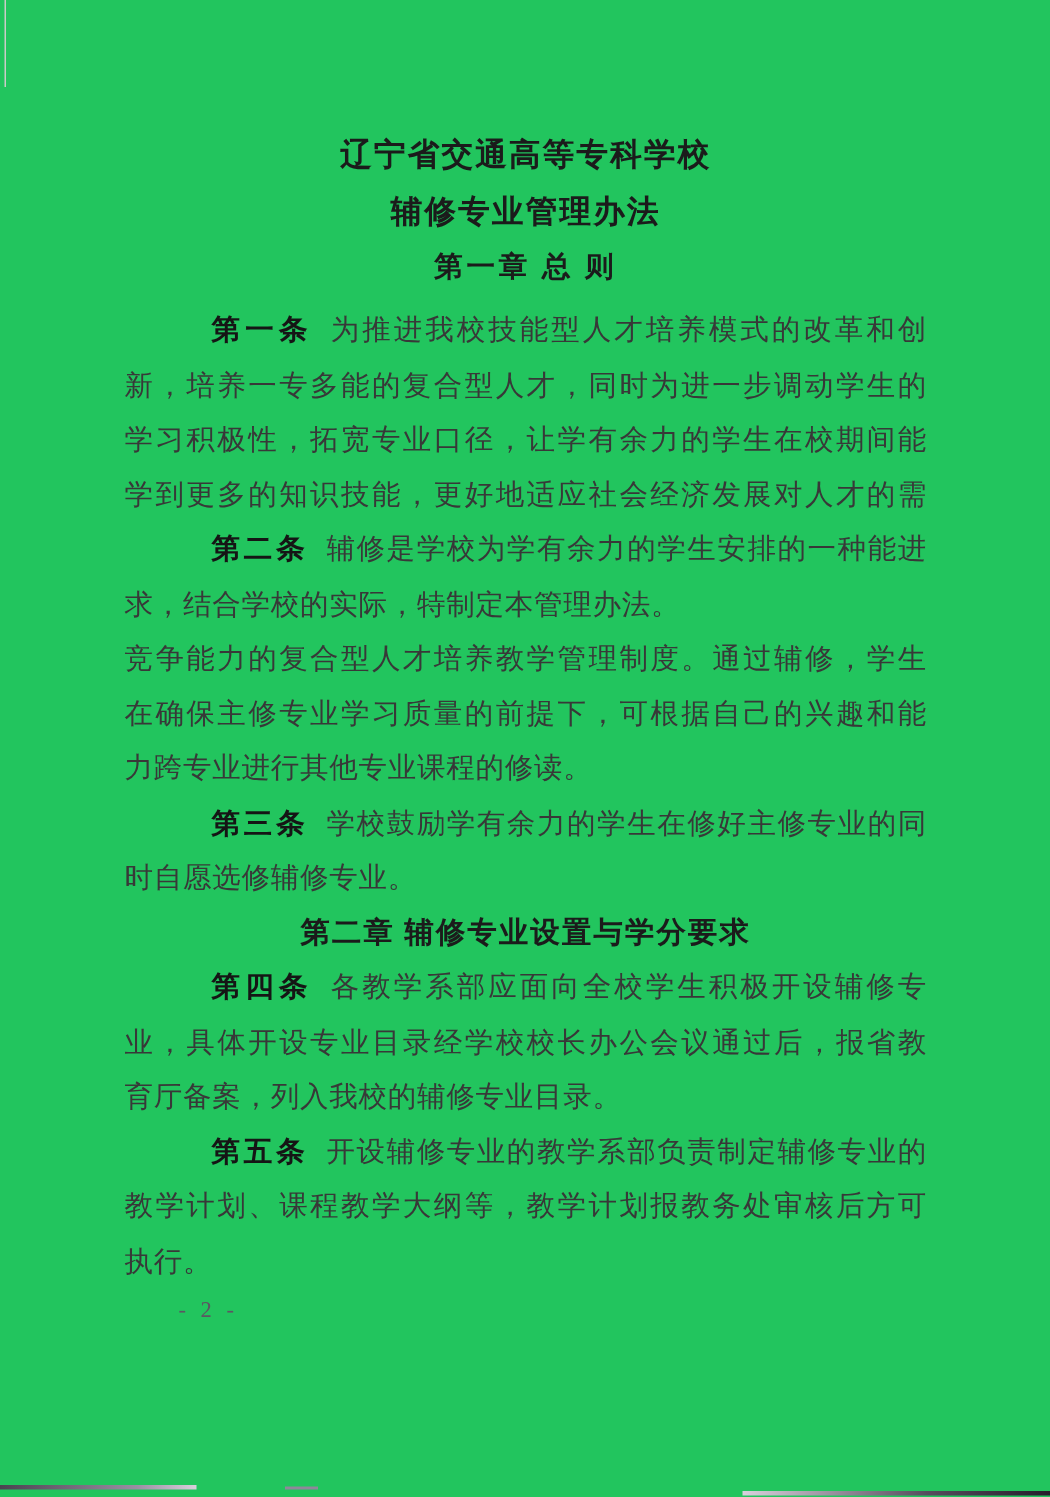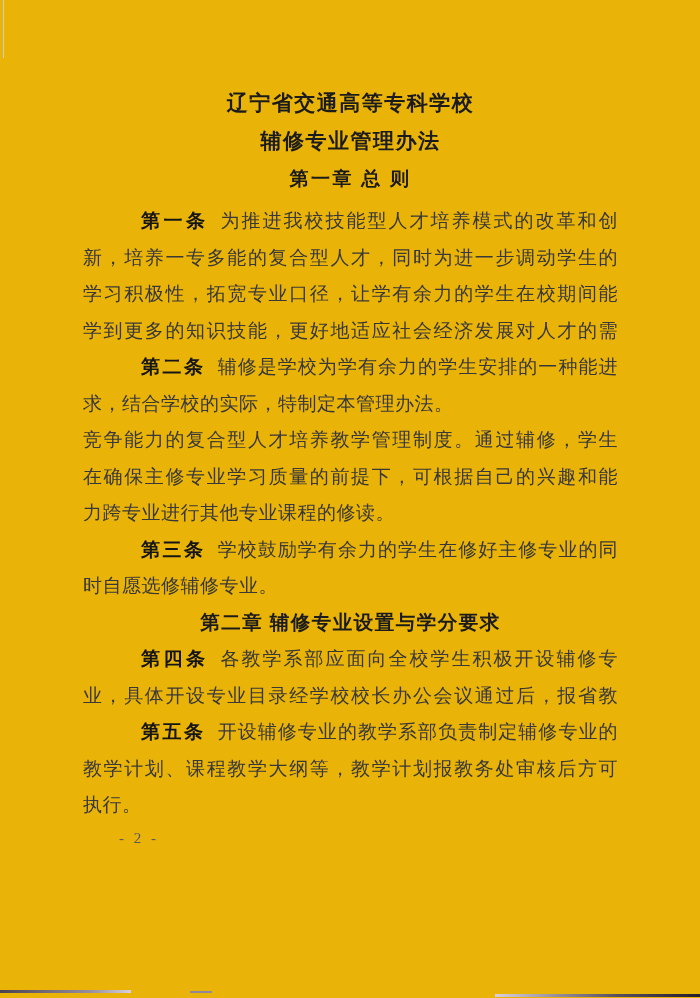--- a/index.html
+++ b/index.html
@@ -5,21 +5,21 @@
   html, body {
     margin: 0;
     padding: 0;
     background: #ffffff;
   }
   .page {
     position: relative;
     width: 700px;
     height: 998px;
     margin: 0;
-    background: #eab308;
+    background: #22c55e;
     overflow: hidden;
     font-family: "Liberation Serif", serif;
   }
   .content {
     padding: 88px 82px 0 83px;
   }
   .doc-title {
     text-align: center;
     font-size: 21px;
     line-height: 30px;
@@ -141,20 +141,21 @@
       <div class="line">在确保主修专业学习质量的前提下，可根据自己的兴趣和能</div>
       <div class="line last">力跨专业进行其他专业课程的修读。</div>
 
       <div class="line first"><span class="article-num">第三条</span><span>学校鼓励学有余力的学生在修好主修专业的同</span></div>
       <div class="line last">时自愿选修辅修专业。</div>
 
       <div class="line heading-line">第二章 辅修专业设置与学分要求</div>
 
       <div class="line first"><span class="article-num">第四条</span><span>各教学系部应面向全校学生积极开设辅修专</span></div>
       <div class="line">业，具体开设专业目录经学校校长办公会议通过后，报省教</div>
+      <div class="line last">育厅备案，列入我校的辅修专业目录。</div>
 
       <div class="line first"><span class="article-num">第五条</span><span>开设辅修专业的教学系部负责制定辅修专业的</span></div>
       <div class="line">教学计划、课程教学大纲等，教学计划报教务处审核后方可</div>
       <div class="line last">执行。</div>
 
     </div>
 
     <div class="page-number">- 2 -</div>
 
   </div>

